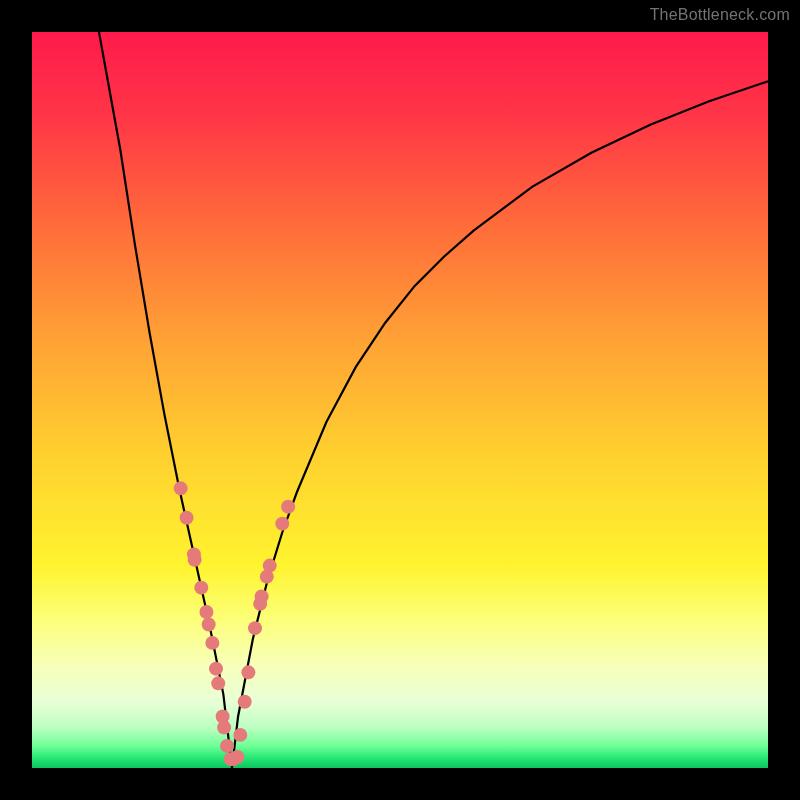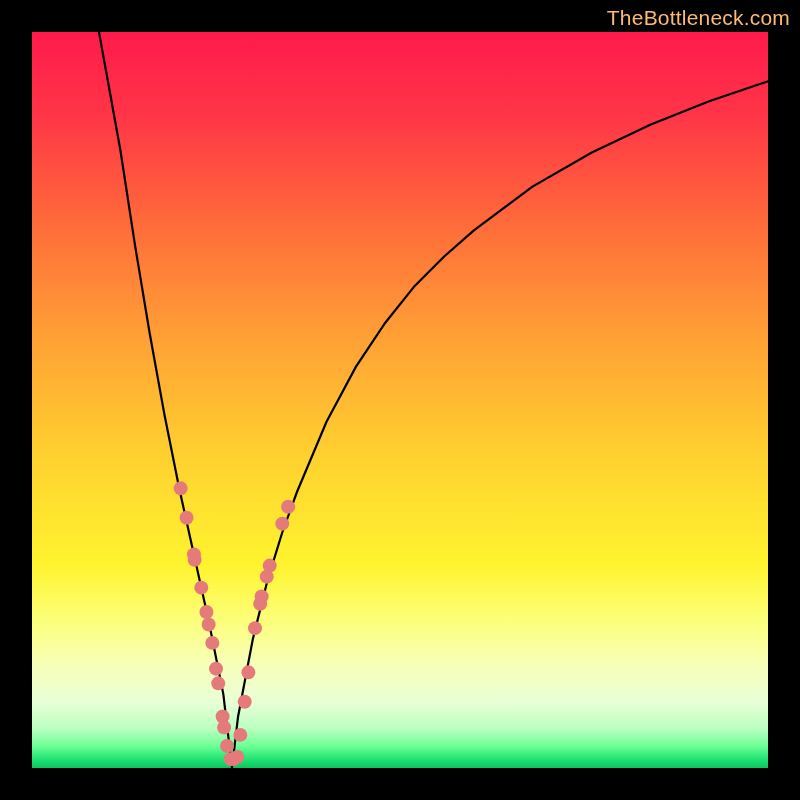--- a/index.html
+++ b/index.html
@@ -24,22 +24,22 @@
     left: 32px;
     top: 32px;
     width: 736px;
     height: 736px;
     overflow: hidden;
   }
   .watermark {
     position: absolute;
     top: 6px;
     right: 10px;
-    color: #fdba74;
-    font-size: 21px;
+    color: #737373;
+    font-size: 16px;
     font-weight: 500;
     letter-spacing: 0.2px;
   }
 </style>
 </head>
 <body>
 
 <div class="frame">
   <div class="plot">
     <svg id="chart-svg" width="736" height="736" viewBox="0 0 736 736" preserveAspectRatio="none">

